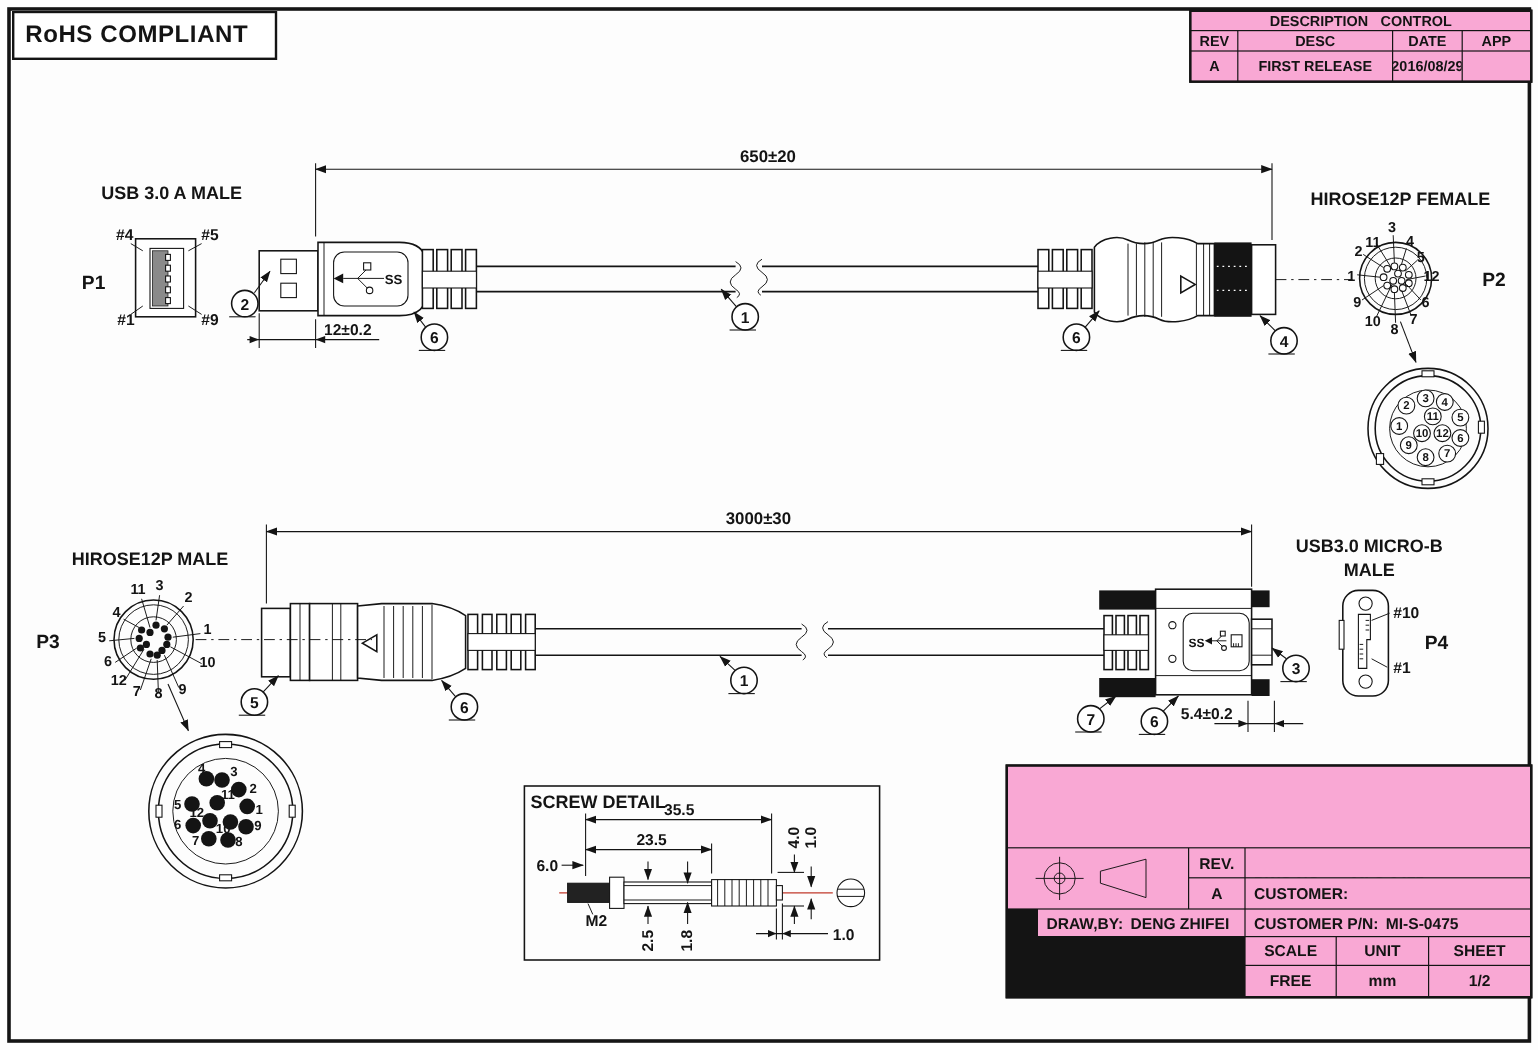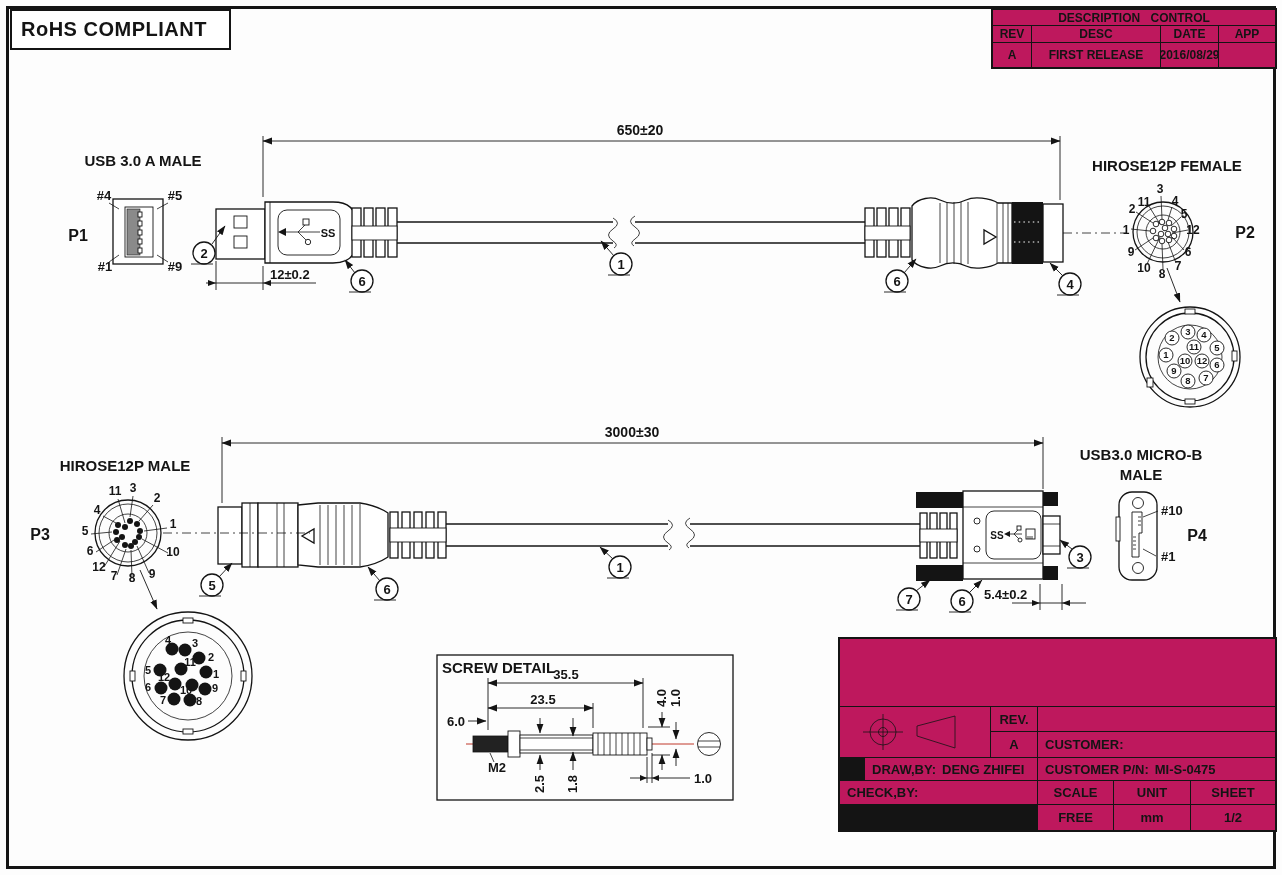--- a/index.html
+++ b/index.html
@@ -20,21 +20,21 @@
   .t15{font:bold 15px "Liberation Sans",sans-serif;}
   .t14{font:bold 14px "Liberation Sans",sans-serif;}
   .t13{font:bold 13px "Liberation Sans",sans-serif;}
   .t12{font:bold 12px "Liberation Sans",sans-serif;}
   .t11{font:bold 11px "Liberation Sans",sans-serif;}
   .t10{font:bold 10px "Liberation Sans",sans-serif;}
   .t9 {font:bold 9.5px "Liberation Sans",sans-serif;}
   .mid{text-anchor:middle;}
   
   .gridbox{position:absolute;display:grid;gap:1px;background:#141414;border:2px solid #141414;}
-  .cell{background:#be185d;display:flex;align-items:center;justify-content:center;
+  .cell{background:#f9a8d4;display:flex;align-items:center;justify-content:center;
         font-weight:bold;font-size:13px;white-space:nowrap;overflow:hidden;}
   .cl{justify-content:flex-start;padding-left:7px;}
   #rev-table{left:991px;top:8px;width:282px;height:57px;
              grid-template-columns:38px 128px 57px 1fr;grid-template-rows:15px 16px 1fr;}
   #rev-table .cell{font-size:12px;}
   #title-block{left:838px;top:637px;width:435px;height:191px;
                grid-template-columns:150px 46px 75px 76px 1fr;
                grid-template-rows:67px 24px 25px 22px 23px 1fr;}
   #rohs-box{position:absolute;left:10px;top:9px;width:208px;height:37px;border:2px solid #141414;
             background:#fff;display:flex;align-items:center;padding-left:9px;
@@ -590,26 +590,20 @@
           <span>DRAW,BY:</span>
           <span>DENG ZHIFEI</span>
         </span>
     </div>
     <div class="cell cl" style="grid-column:3/6;grid-row:4;">
       <span class="lblval2">
           <span>CUSTOMER P/N:</span>
           <span>MI-S-0475</span>
         </span>
     </div>
-    <div class="cell cl" style="grid-column:1/3;grid-row:5;">
-      <span class="lblval2">
-          <span>CHECK,BY:</span>
-          <span></span>
-        </span>
-    </div>
     <div class="cell" style="grid-column:3;grid-row:5;">SCALE</div>
     <div class="cell" style="grid-column:4;grid-row:5;">UNIT</div>
     <div class="cell" style="grid-column:5;grid-row:5;">SHEET</div>
     <div class="cell" style="grid-column:3;grid-row:6;">FREE</div>
     <div class="cell" style="grid-column:4;grid-row:6;">mm</div>
     <div class="cell" style="grid-column:5;grid-row:6;">1/2</div>
   </div>
 </div>
 
 </body></html>

